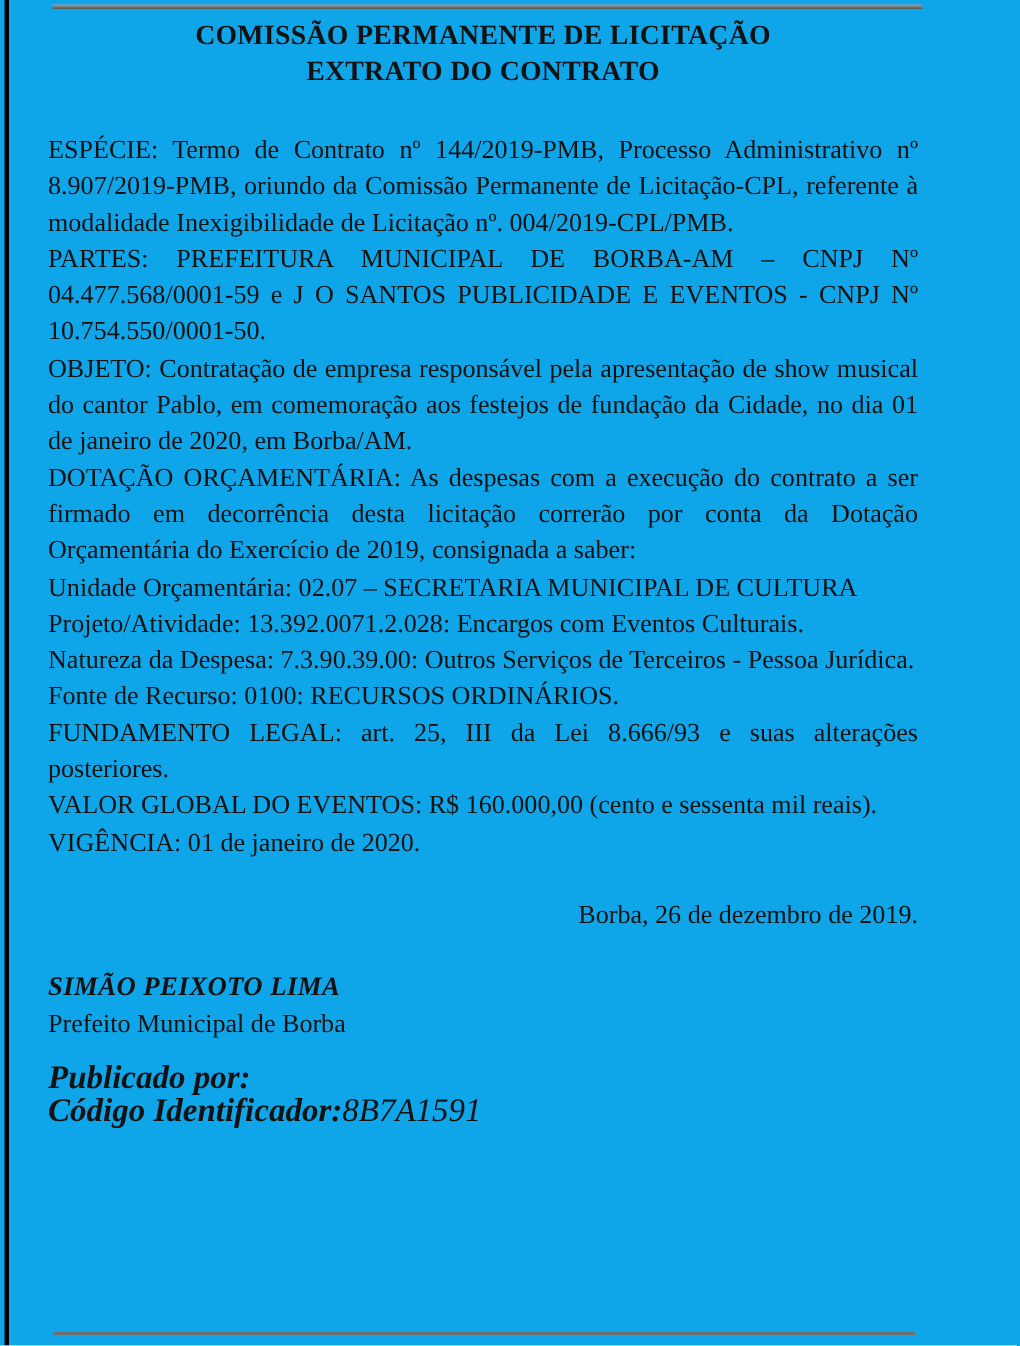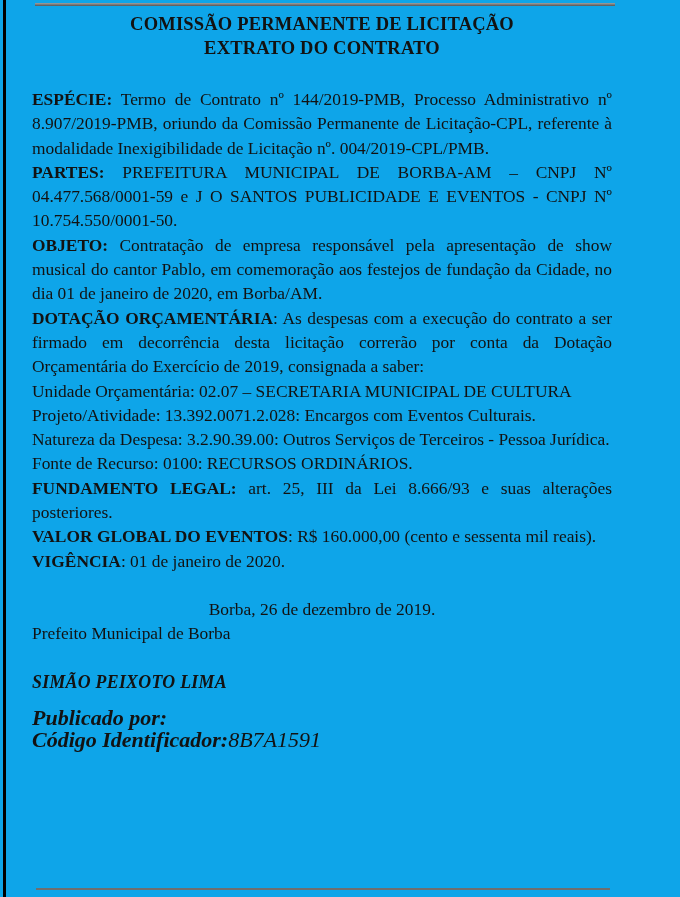--- a/index.html
+++ b/index.html
@@ -42,22 +42,22 @@
     line-height: 24px;
     margin: 0 0 27px 0;
     letter-spacing: 0.2px;
   }
   .para {
     margin: 0;
     font-size: 17.4px;
     line-height: 24.3px;
     text-align: justify;
   }
-  .lead { font-weight: bold; }
-  .dateline { margin-top: 24px; text-align: center; }
+  .lead { font-weight: normal; }
+  .dateline { margin-top: 24px; text-align: right; }
   .sig-name {
     margin-top: 24px;
     font-weight: bold;
     font-style: italic;
     font-size: 17.8px;
     text-align: left;
     letter-spacing: 0.3px;
   }
   .sig-role { text-align: left; }
   .publication {
@@ -87,34 +87,34 @@
     <p class="para"><b class="lead">PARTES:</b><span> PREFEITURA MUNICIPAL DE BORBA-AM – CNPJ Nº 04.477.568/0001-59 e J O SANTOS PUBLICIDADE E EVENTOS - CNPJ Nº 10.754.550/0001-50.</span></p>
 
     <p class="para"><b class="lead">OBJETO:</b><span> Contratação de empresa responsável pela apresentação de show musical do cantor Pablo, em comemoração aos festejos de fundação da Cidade, no dia 01 de janeiro de 2020, em Borba/AM.</span></p>
 
     <p class="para"><b class="lead">DOTAÇÃO ORÇAMENTÁRIA</b><span>: As despesas com a execução do contrato a ser firmado em decorrência desta licitação correrão por conta da Dotação Orçamentária do Exercício de 2019, consignada a saber:</span></p>
 
     <p class="para"><span>Unidade Orçamentária: 02.07 – SECRETARIA MUNICIPAL DE CULTURA</span></p>
 
     <p class="para"><span>Projeto/Atividade: 13.392.0071.2.028: Encargos com Eventos Culturais.</span></p>
 
-    <p class="para"><span>Natureza da Despesa: 3.2.90.39.00: Outros Serviços de Terceiros - Pessoa Jurídica.</span></p>
+    <p class="para"><span>Natureza da Despesa: 7.3.90.39.00: Outros Serviços de Terceiros - Pessoa Jurídica.</span></p>
 
     <p class="para"><span>Fonte de Recurso: 0100: RECURSOS ORDINÁRIOS.</span></p>
 
     <p class="para"><b class="lead">FUNDAMENTO LEGAL:</b><span> art. 25, III da Lei 8.666/93 e suas alterações posteriores.</span></p>
 
     <p class="para"><b class="lead">VALOR GLOBAL DO EVENTOS</b><span>: R$ 160.000,00 (cento e sessenta mil reais).</span></p>
 
     <p class="para"><b class="lead">VIGÊNCIA</b><span>: 01 de janeiro de 2020.</span></p>
 
     <p class="para dateline">Borba, 26 de dezembro de 2019.</p>
 
+    <p class="para sig-name">SIMÃO PEIXOTO LIMA</p>
     <p class="para sig-role">Prefeito Municipal de Borba</p>
-    <p class="para sig-name">SIMÃO PEIXOTO LIMA</p>
 
     <div class="publication">
       <div class="pub-bold">Publicado por:</div>
       <div><b class="pub-bold">Código Identificador:</b><span>8B7A1591</span></div>
     </div>
   </div>
 
   <div class="rule-bottom"></div>
 </div>
 

